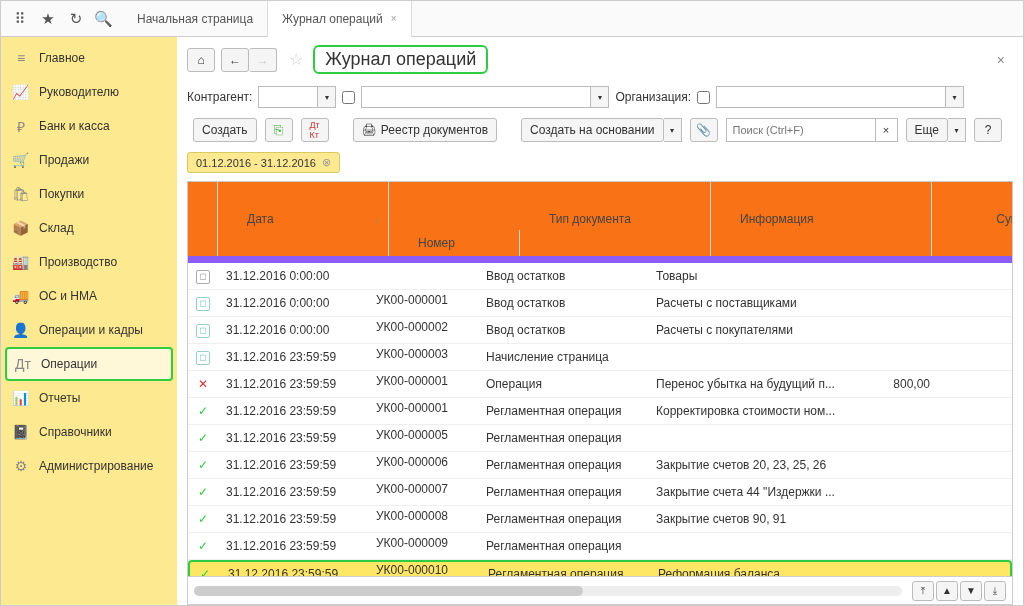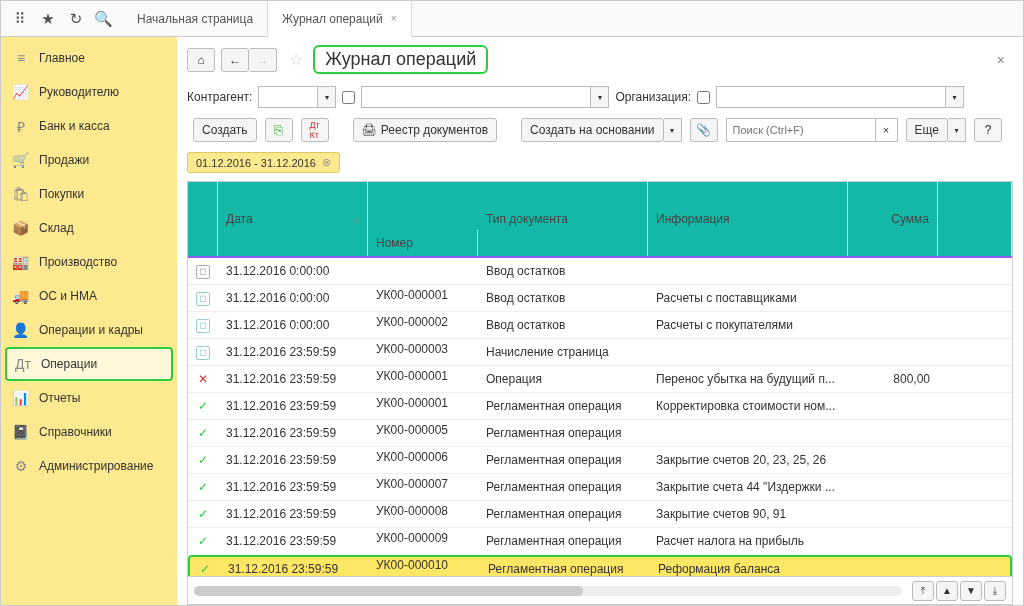--- a/index.html
+++ b/index.html
@@ -23,21 +23,21 @@
 .star { color: #ccc; font-size: 16px; margin-left: 6px; }
 .close-x { margin-left: auto; font-size: 14px; color: #888; cursor: pointer; padding: 0 8px; }
 .filter-row { display: flex; align-items: center; padding: 4px 10px; gap: 6px; }
 .lbl { font-size: 12px; color: #333; }
 .field { border: 1px solid #bbb; height: 22px; background: #fff; }
 .dropdown-btn { width: 18px; height: 22px; border: 1px solid #bbb; border-left: none; background: #f5f5f5; display: inline-flex; align-items: center; justify-content: center; font-size: 8px; cursor: pointer; }
 .toolbar-row { display: flex; align-items: center; padding: 6px 16px; gap: 8px; }
 .date-chip { background: #fde98f; border: 1px solid #d8c960; border-radius: 3px; padding: 3px 8px; font-size: 11px; display: inline-flex; align-items: center; gap: 6px; margin: 4px 10px; }
 .date-chip .x { color: #999; cursor: pointer; }
 .grid { flex: 1; margin: 4px 10px 0 10px; border: 1px solid #ccc; display: flex; flex-direction: column; overflow: hidden; }
-.grid-head { display: flex; background: #14b8a6; border-bottom: 2px solid #8b5cf6; }
+.grid-head { display: flex; background: #f97316; border-bottom: 7px solid #8b5cf6; gap: 21px; }
 .gh { padding: 6px 8px; border-right: 1px solid #ddd; font-size: 12px; color: #444; display: flex; align-items: center; }
 .gh.sort::after { content: '↓'; margin-left: auto; font-size: 10px; color: #888; }
 .c-icon { width: 30px; flex: 0 0 30px; }
 .c-date { width: 150px; flex: 0 0 150px; }
 .c-num { width: 110px; flex: 0 0 110px; margin-top: 48px; }
 .c-type { width: 170px; flex: 0 0 170px; }
 .c-info { width: 200px; flex: 0 0 200px; }
 .c-sum { width: 90px; flex: 0 0 90px; text-align: right; justify-content: flex-end; }
 .c-last { flex: 1; }
 .grid-body { flex: 1; overflow-y: auto; }
@@ -206,20 +206,21 @@
         <div class="gh c-info">Информация</div>
         <div class="gh c-sum">Сумма</div>
         <div class="gh c-last"></div>
       </div>
       <div class="grid-body" id="grid-body">
           <div class="row">
             <div class="cell c-icon"><span class="ri doc2">▢</span></div>
             <div class="cell c-date">31.12.2016 0:00:00</div>
             <div class="cell c-num">УК00-000001</div>
             <div class="cell c-type">Ввод остатков</div>
+            <div class="cell c-info">Товары</div>
             <div class="cell c-sum"></div>
             <div class="cell c-last"></div>
           </div>
           <div class="row">
             <div class="cell c-icon"><span class="ri doc">▢</span></div>
             <div class="cell c-date">31.12.2016 0:00:00</div>
             <div class="cell c-num">УК00-000002</div>
             <div class="cell c-type">Ввод остатков</div>
             <div class="cell c-info">Расчеты с поставщиками</div>
             <div class="cell c-sum"></div>
@@ -294,21 +295,20 @@
             <div class="cell c-type">Регламентная операция</div>
             <div class="cell c-info">Закрытие счетов 90, 91</div>
             <div class="cell c-sum"></div>
             <div class="cell c-last"></div>
           </div>
           <div class="row">
             <div class="cell c-icon"><span class="ri checked">✓</span></div>
             <div class="cell c-date">31.12.2016 23:59:59</div>
             <div class="cell c-num">УК00-000010</div>
             <div class="cell c-type">Регламентная операция</div>
-            <div class="cell c-info">Расчет налога на прибыль</div>
             <div class="cell c-sum"></div>
             <div class="cell c-last"></div>
           </div>
           <div class="row sel">
             <div class="cell c-icon"><span class="ri checked">✓</span></div>
             <div class="cell c-date">31.12.2016 23:59:59</div>
             <div class="cell c-num">УК00-000011</div>
             <div class="cell c-type">Регламентная операция</div>
             <div class="cell c-info">Реформация баланса</div>
             <div class="cell c-sum"></div>

